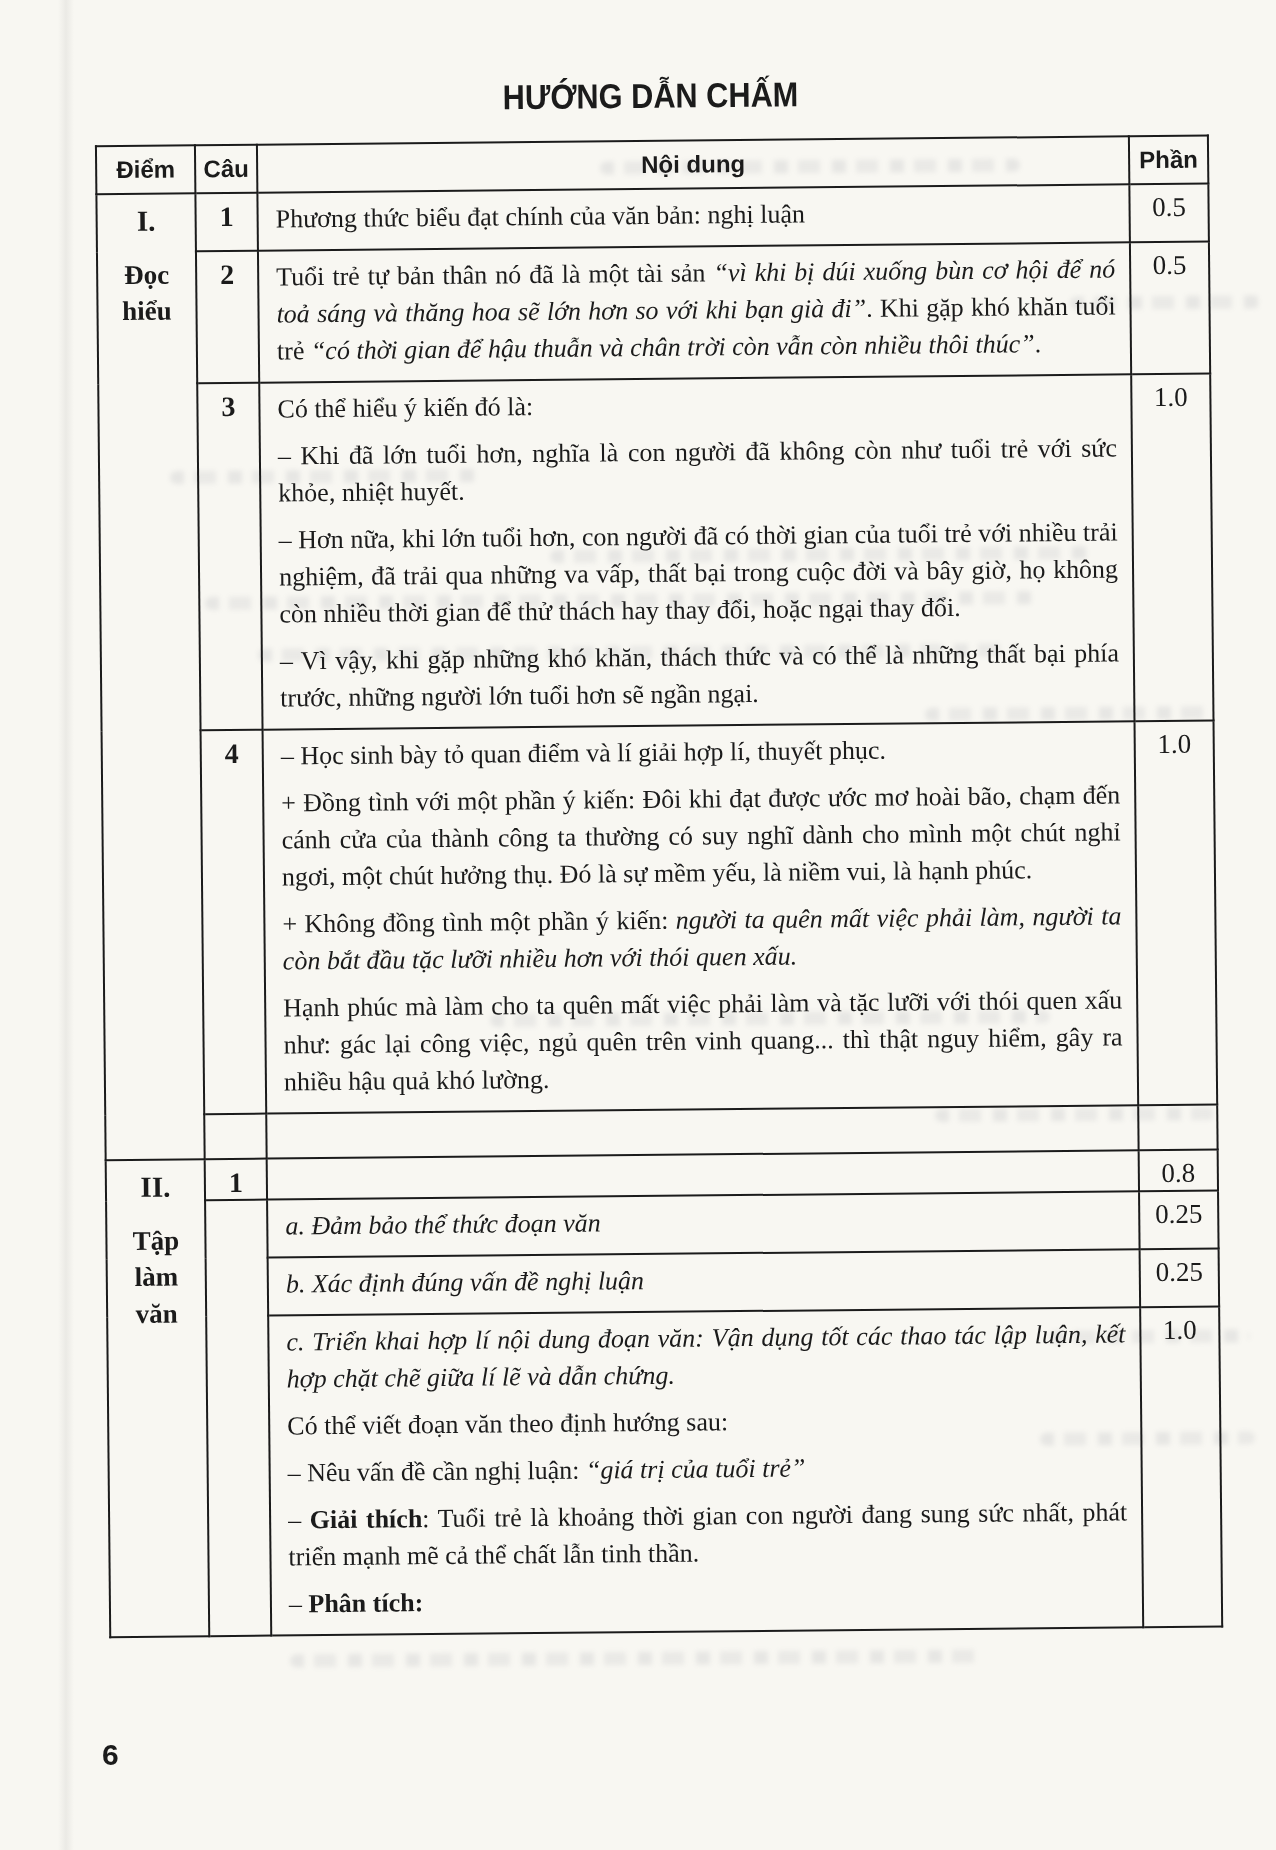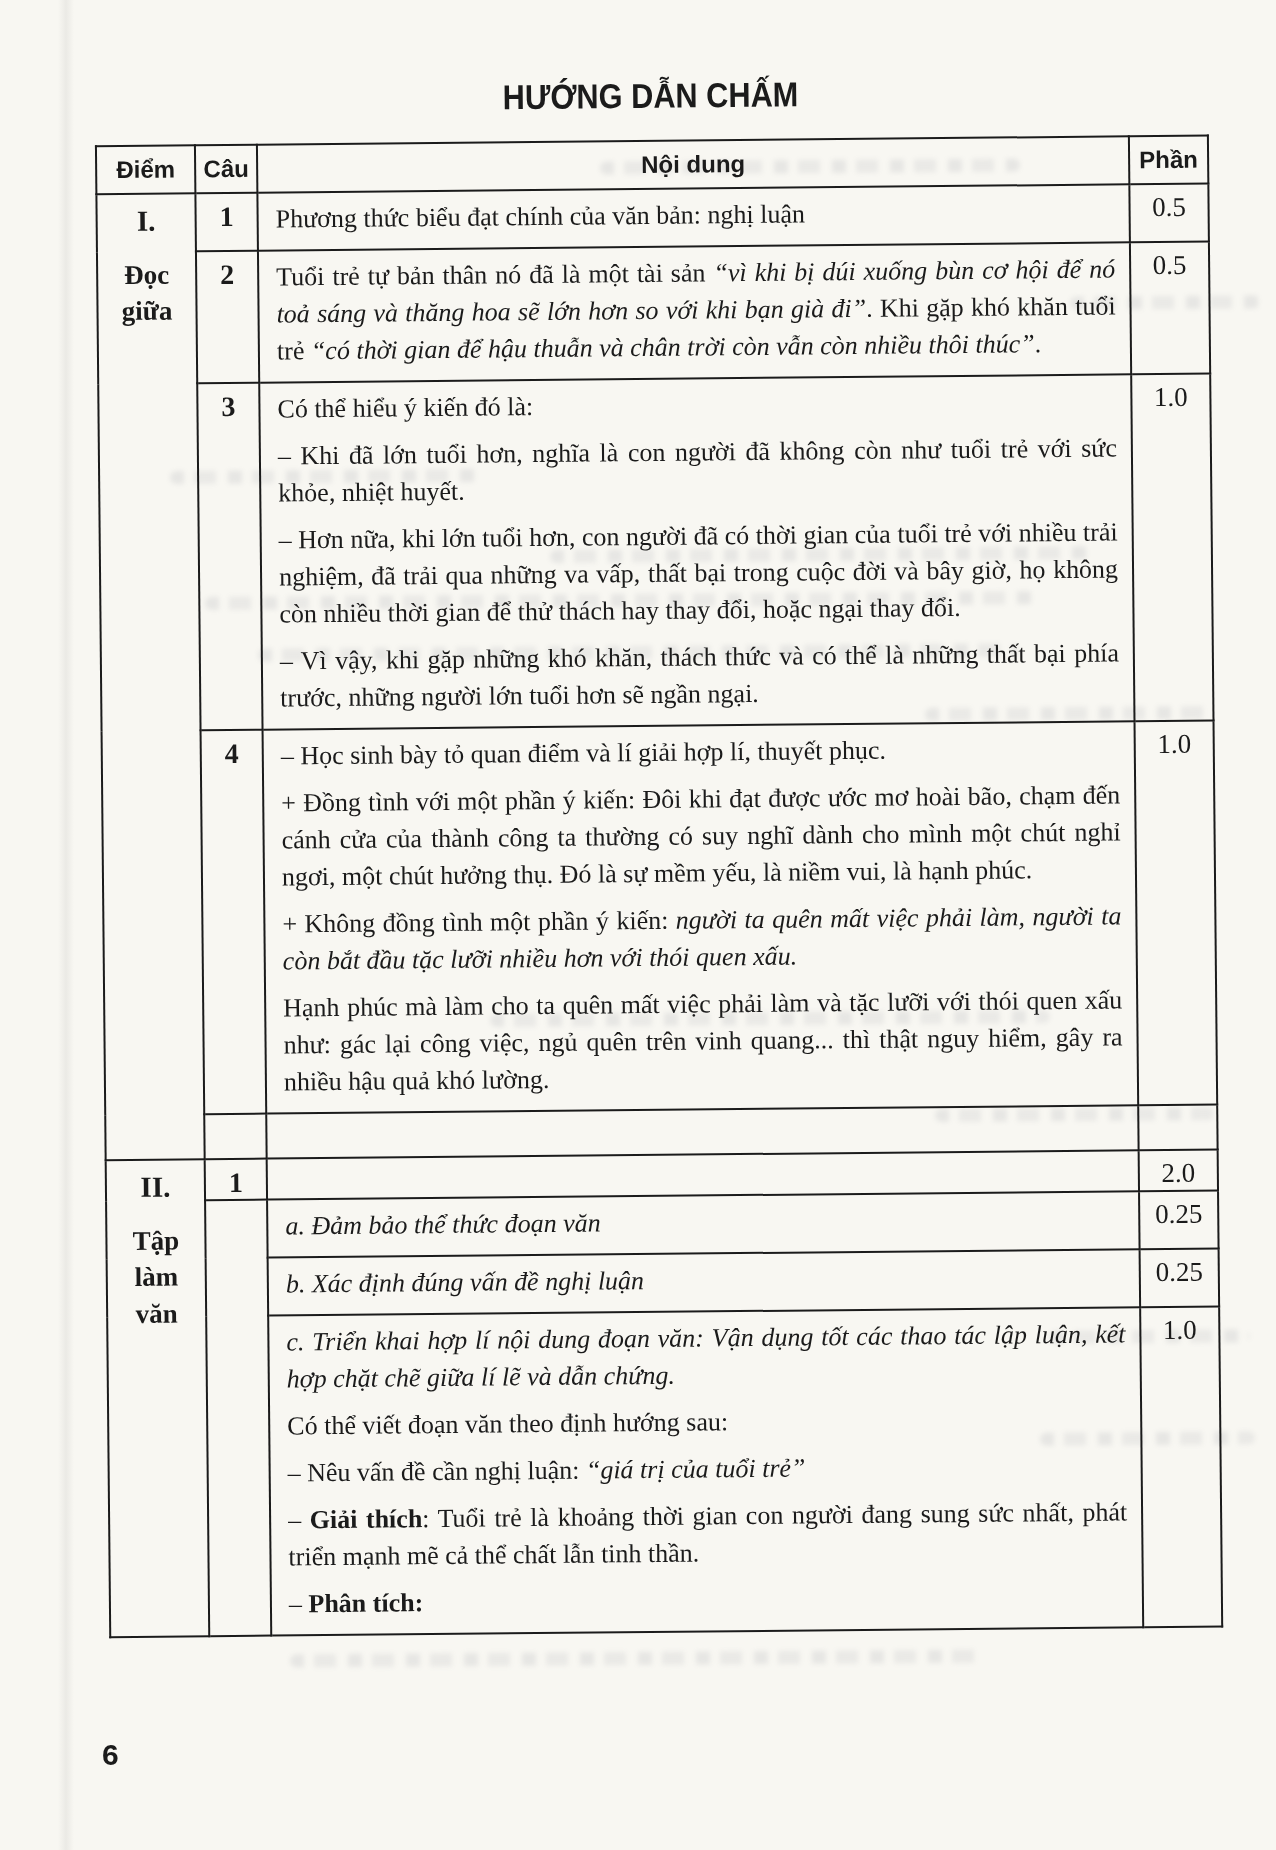--- a/index.html
+++ b/index.html
@@ -99,21 +99,21 @@
           <th>Điểm</th>
           <th>Câu</th>
           <th>Nội dung</th>
           <th>Phần</th>
         </tr>
       </thead>
       <tbody>
           <tr>
             <td class="cell-part" rowspan="5">
               <div class="part-label">I.</div>
-              <div class="part-name">Đọc giữa</div>
+              <div class="part-name">Đọc hiểu</div>
             </td>
             <td class="cell-question">1</td>
             <td class="cell-content">
               <div class="para"><span>Phương thức biểu đạt chính của văn bản: nghị luận</span></div>
             </td>
             <td class="cell-score">0.5</td>
           </tr>
           <tr>
             <td class="cell-question">2</td>
             <td class="cell-content">
@@ -146,21 +146,21 @@
             <td class="cell-content"></td>
             <td class="cell-score"></td>
           </tr>
           <tr>
             <td class="cell-part" rowspan="4">
               <div class="part-label">II.</div>
               <div class="part-name">Tập làm văn</div>
             </td>
             <td class="cell-question">1</td>
             <td class="cell-content"></td>
-            <td class="cell-score">2.0</td>
+            <td class="cell-score">0.8</td>
           </tr>
           <tr>
             <td class="cell-question" rowspan="3"></td>
             <td class="cell-content">
               <div class="para"><span class="it">a. Đảm bảo thể thức đoạn văn</span></div>
             </td>
             <td class="cell-score">0.25</td>
           </tr>
           <tr>
             <td class="cell-content">

